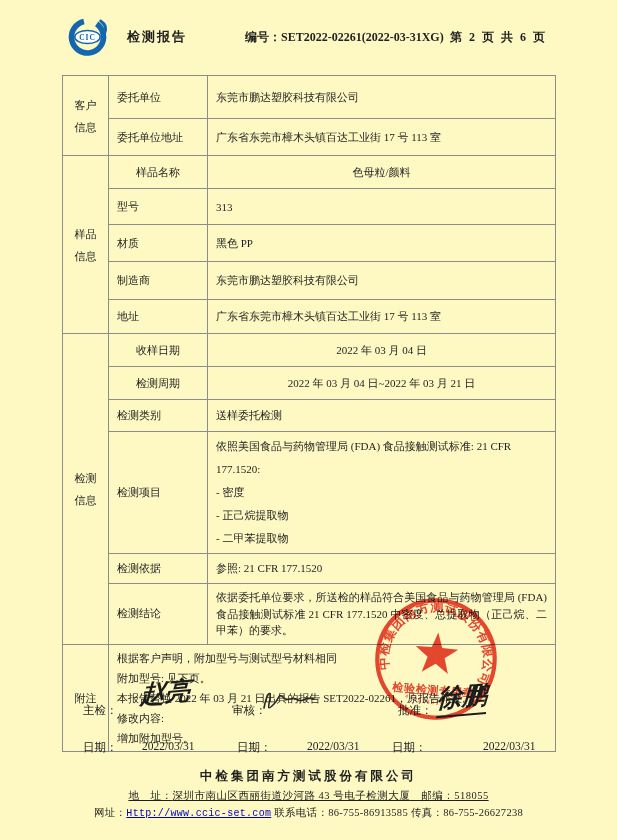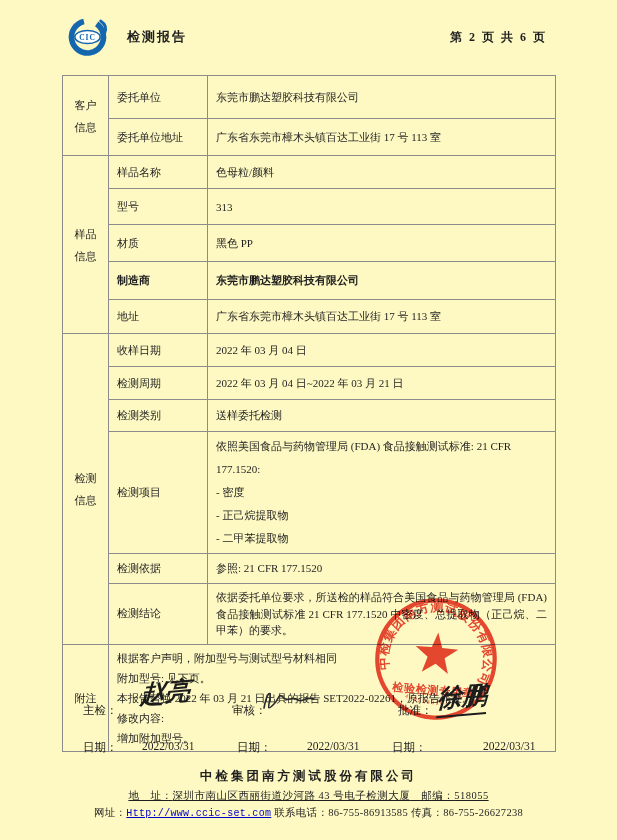--- a/index.html
+++ b/index.html
@@ -10,22 +10,22 @@
   .logo{margin-left:64px;width:47px;height:44px;flex:0 0 auto;}
   .doc-title{font-size:13px;font-weight:bold;letter-spacing:2px;margin-left:16px;}
   .report-no{font-size:12px;font-weight:bold;margin-left:58px;}
   .page-info{font-size:12px;font-weight:bold;letter-spacing:2px;margin-left:auto;margin-right:70px;white-space:nowrap;}
   
   table.report{position:absolute;left:62px;top:75px;width:494px;border-collapse:collapse;table-layout:fixed;}
   table.report td{border:1px solid #8c8c8c;font-size:11px;padding:3px 8px;vertical-align:middle;}
   td.sec{width:44px;text-align:center;line-height:2;padding:3px 2px;}
   td.lbl{width:97px;padding-left:11px;}
   td.val{padding-left:12px;}
-  tr.h38 td{height:36px;} tr.h31 td{height:30px;} tr.h27 td{height:26px;}
-  tr.h30 td{height:29px;} tr.h33 td{height:31px;font-weight:bold;} tr.h28 td{height:27px;}
+  tr.h38 td{height:36px;} tr.h31 td{height:30px;} tr.h27 td{height:26px;text-align:center;}
+  tr.h30 td{height:29px;} tr.h33 td{height:31px;} tr.h28 td{height:27px;}
   tr.h26 td{height:25px;} tr.h24 td{height:23px;}
   .mline{line-height:19px;padding:2px 0;}
   .nline{line-height:18px;padding:1px 0;}
   .concl{line-height:16.5px;text-align:justify;padding:2px 0;}
   
   .sig-area{position:absolute;left:0;top:670px;width:570px;height:100px;font-size:11.5px;}
   .sig-area .abs{position:absolute;white-space:nowrap;}
   .sig-text{font-size:25px;font-weight:bold;font-style:italic;color:#1c1c1c;
             font-family:"DejaVu Sans",sans-serif;transform:rotate(-5deg) skewX(-8deg);display:inline-block;}
   .sig-underline{border-bottom:2px solid #1c1c1c;padding-bottom:1px;}
@@ -45,20 +45,21 @@
 <div class="page">
 
   <div class="header">
     <svg class="logo" viewBox="0 0 50 46">
       <circle cx="25" cy="23" r="17" fill="none" stroke="#1467ae" stroke-width="6" stroke-dasharray="92 15" transform="rotate(-55 25 23)"></circle>
       <path d="M39,6 q8,5 4,14" fill="none" stroke="#1467ae" stroke-width="3" stroke-linecap="round"></path>
       <ellipse cx="25" cy="23" rx="13.5" ry="7" fill="#ffffff" stroke="#1467ae" stroke-width="1.6"></ellipse>
       <text x="25" y="26" text-anchor="middle" font-size="8" font-weight="bold" fill="#1467ae" font-family="Liberation Serif, serif" letter-spacing="1">CIC</text>
     </svg>
     <div class="doc-title">检测报告</div>
+    <div class="report-no"><span>编号：</span><span>SET2022-02261(2022-03-31XG)</span></div>
     <div class="page-info">第 2 页 共 6 页</div>
   </div>
 
   <table class="report">
     <colgroup>
         <col style="width:46px">
         <col style="width:99px">
         <col>
       </colgroup>
 

